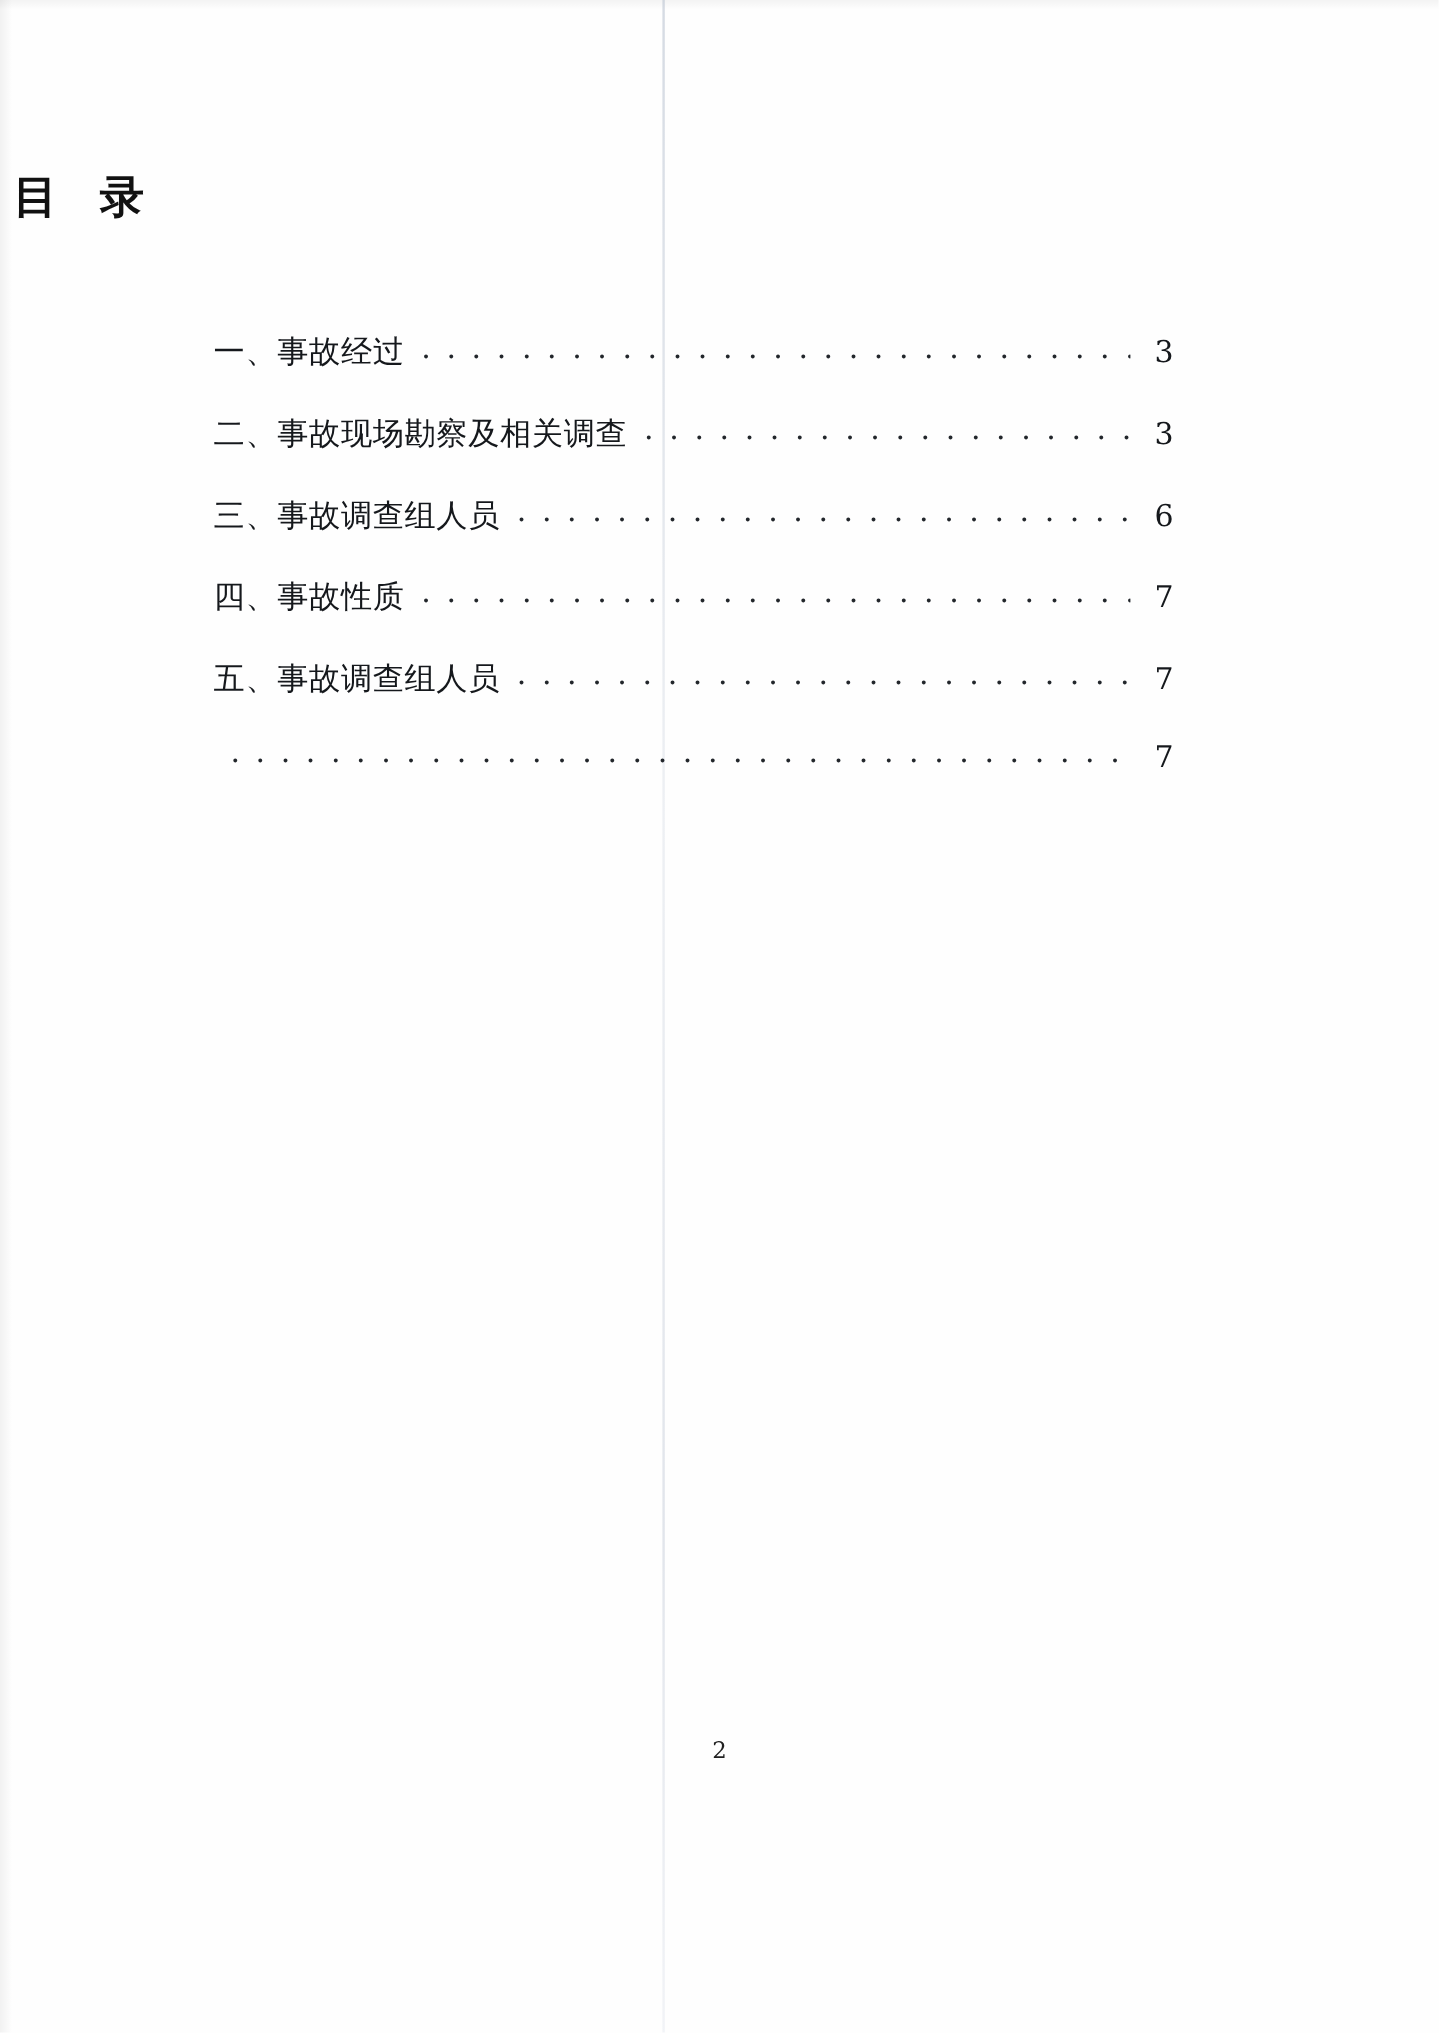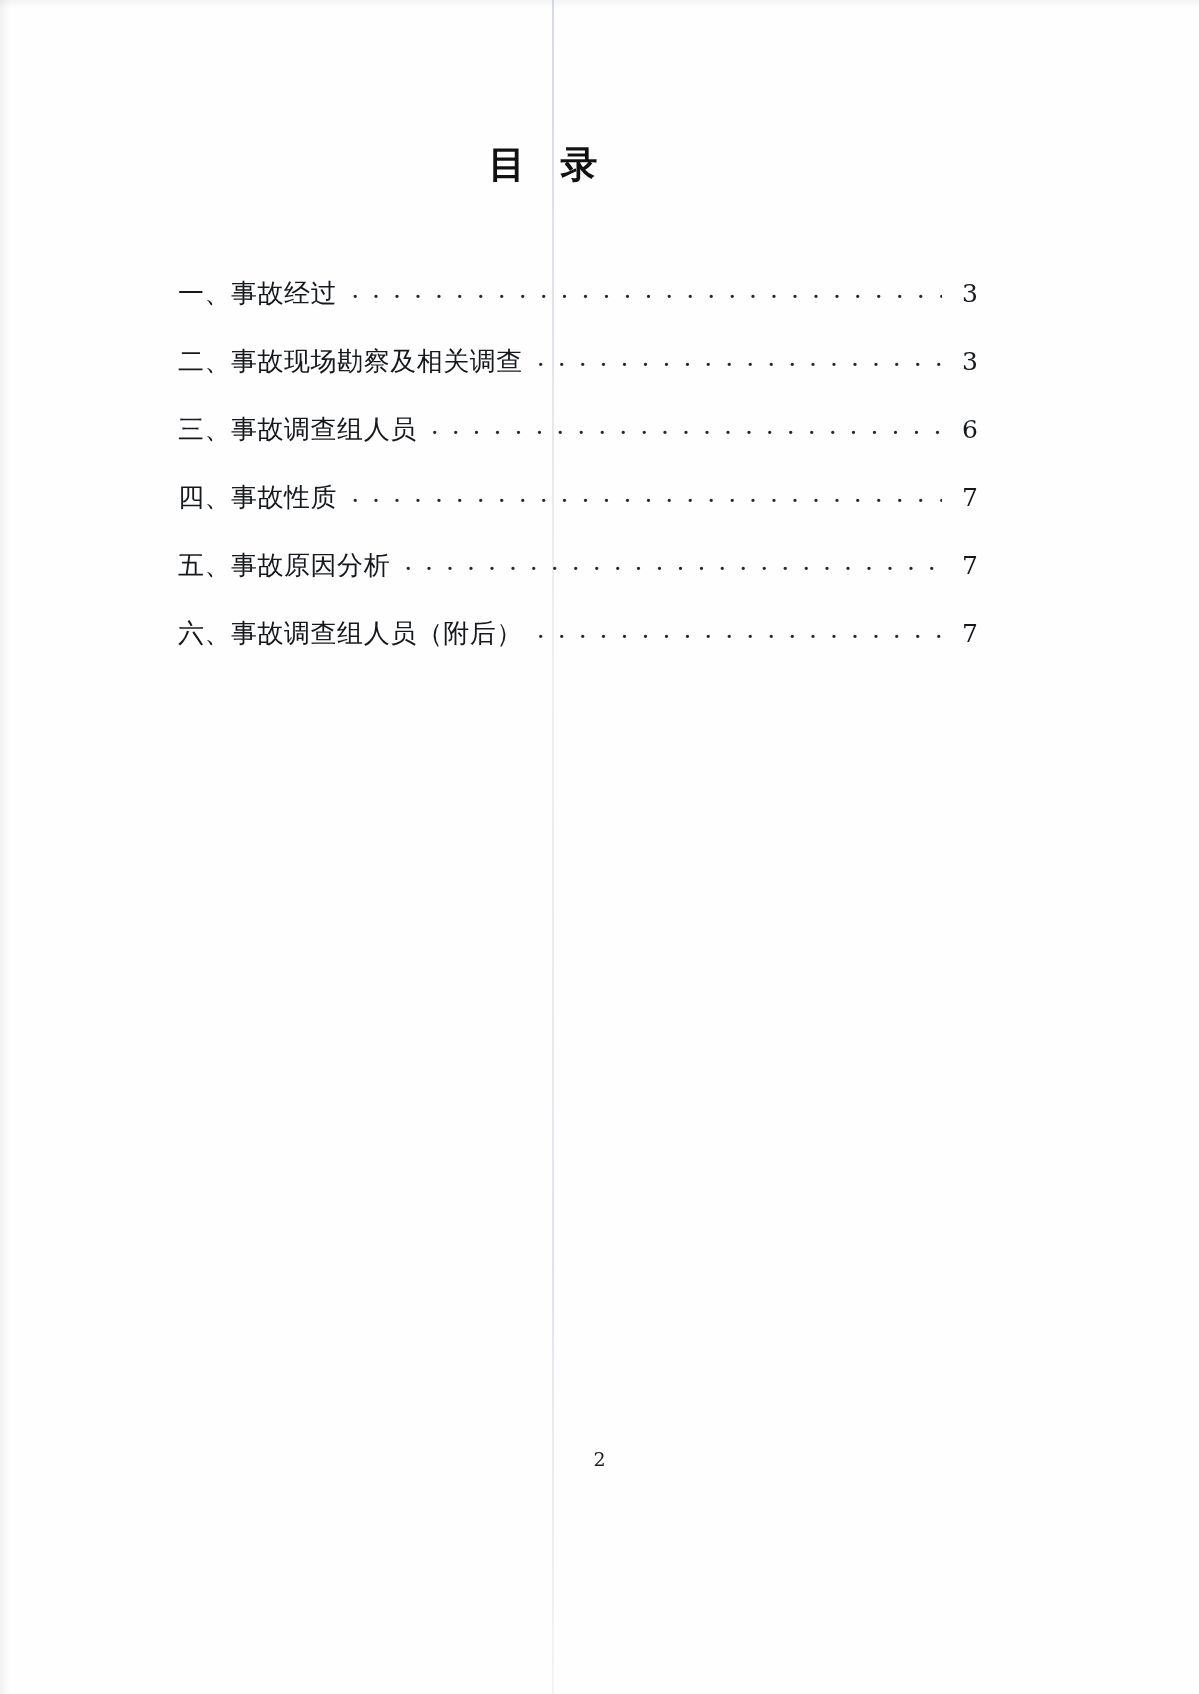--- a/index.html
+++ b/index.html
@@ -37,21 +37,20 @@
     top: 0; left: 0;
     width: 1199px; height: 8px;
     background: linear-gradient(to bottom, rgba(0,0,0,0.045), rgba(255,255,255,0));
   }
 
   .doc-title {
     position: absolute;
     top: 140px;
     left: 0;
     width: 1086px;
-    text-align: center;
     font-size: 37px;
     font-weight: bold;
     letter-spacing: 0.30em;
     text-indent: 0.30em;
     font-family: "DejaVu Sans", "Liberation Sans", sans-serif;
     color: #111111;
   }
 
   .toc {
     position: absolute;
@@ -133,27 +132,26 @@
       <span class="toc-page">6</span>
     </div>
 
     <div class="toc-entry">
       <span class="toc-label">四、事故性质</span>
       <span class="toc-dots">..........................................................</span>
       <span class="toc-page">7</span>
     </div>
 
     <div class="toc-entry">
-      <span class="toc-label">五、事故原因分析</span>
+      <span class="toc-label">五、事故调查组人员</span>
       <span class="toc-dots">..........................................................</span>
       <span class="toc-page">7</span>
     </div>
 
     <div class="toc-entry">
-      <span class="toc-label">六、事故调查组人员（附后）</span>
       <span class="toc-dots">..........................................................</span>
       <span class="toc-page">7</span>
     </div>
 
   </div>
 
   <div class="folio">2</div>
 
 </div>
 

